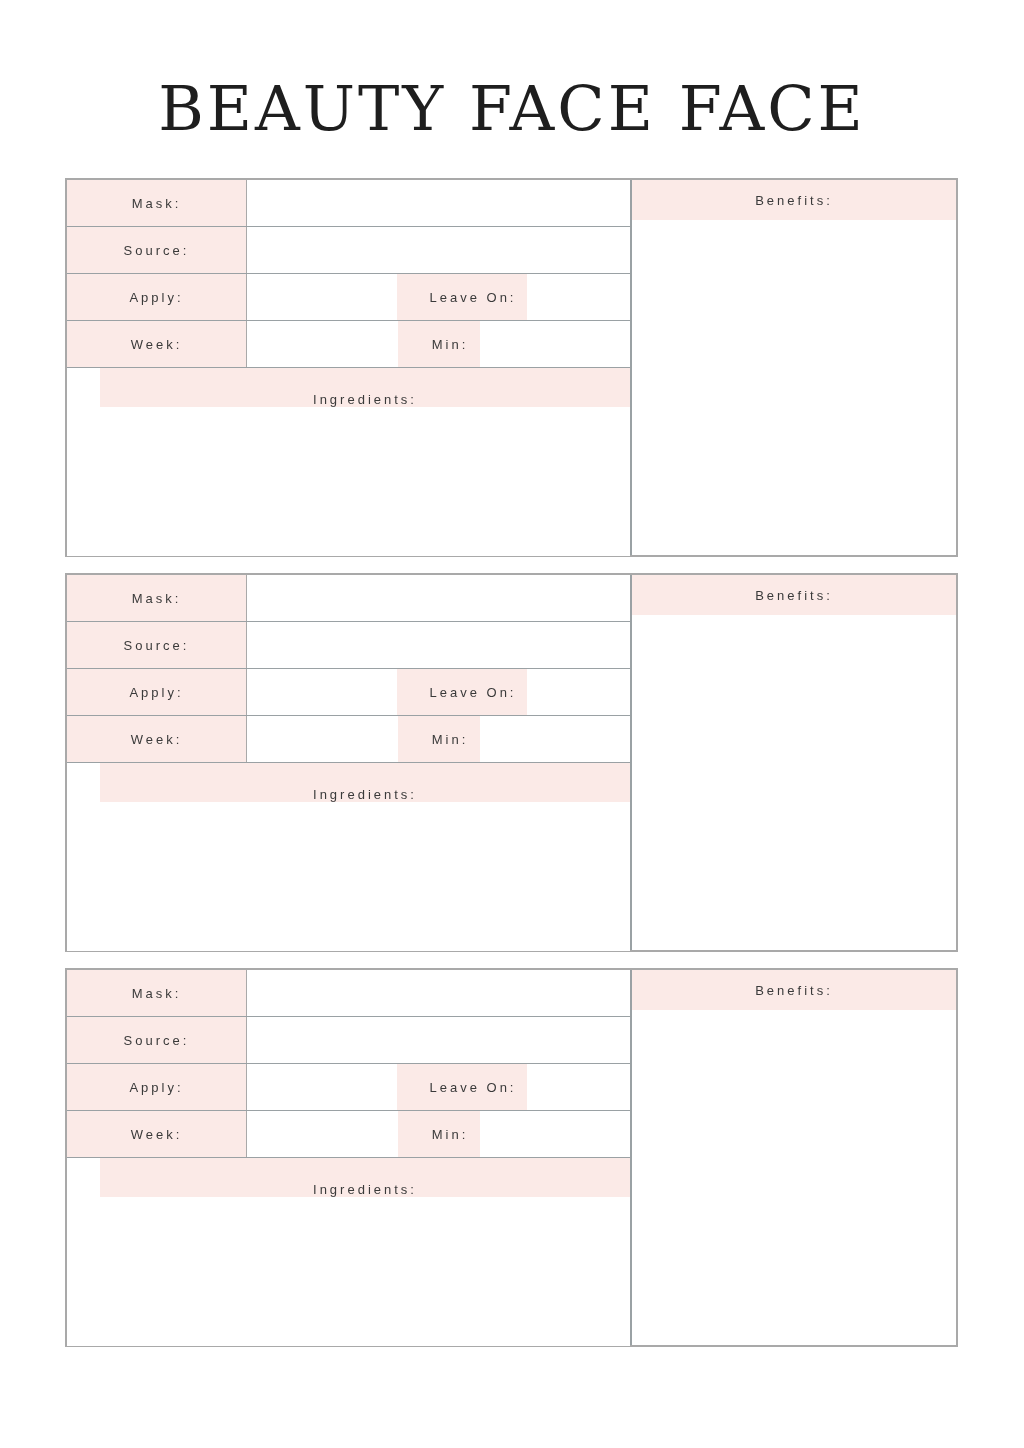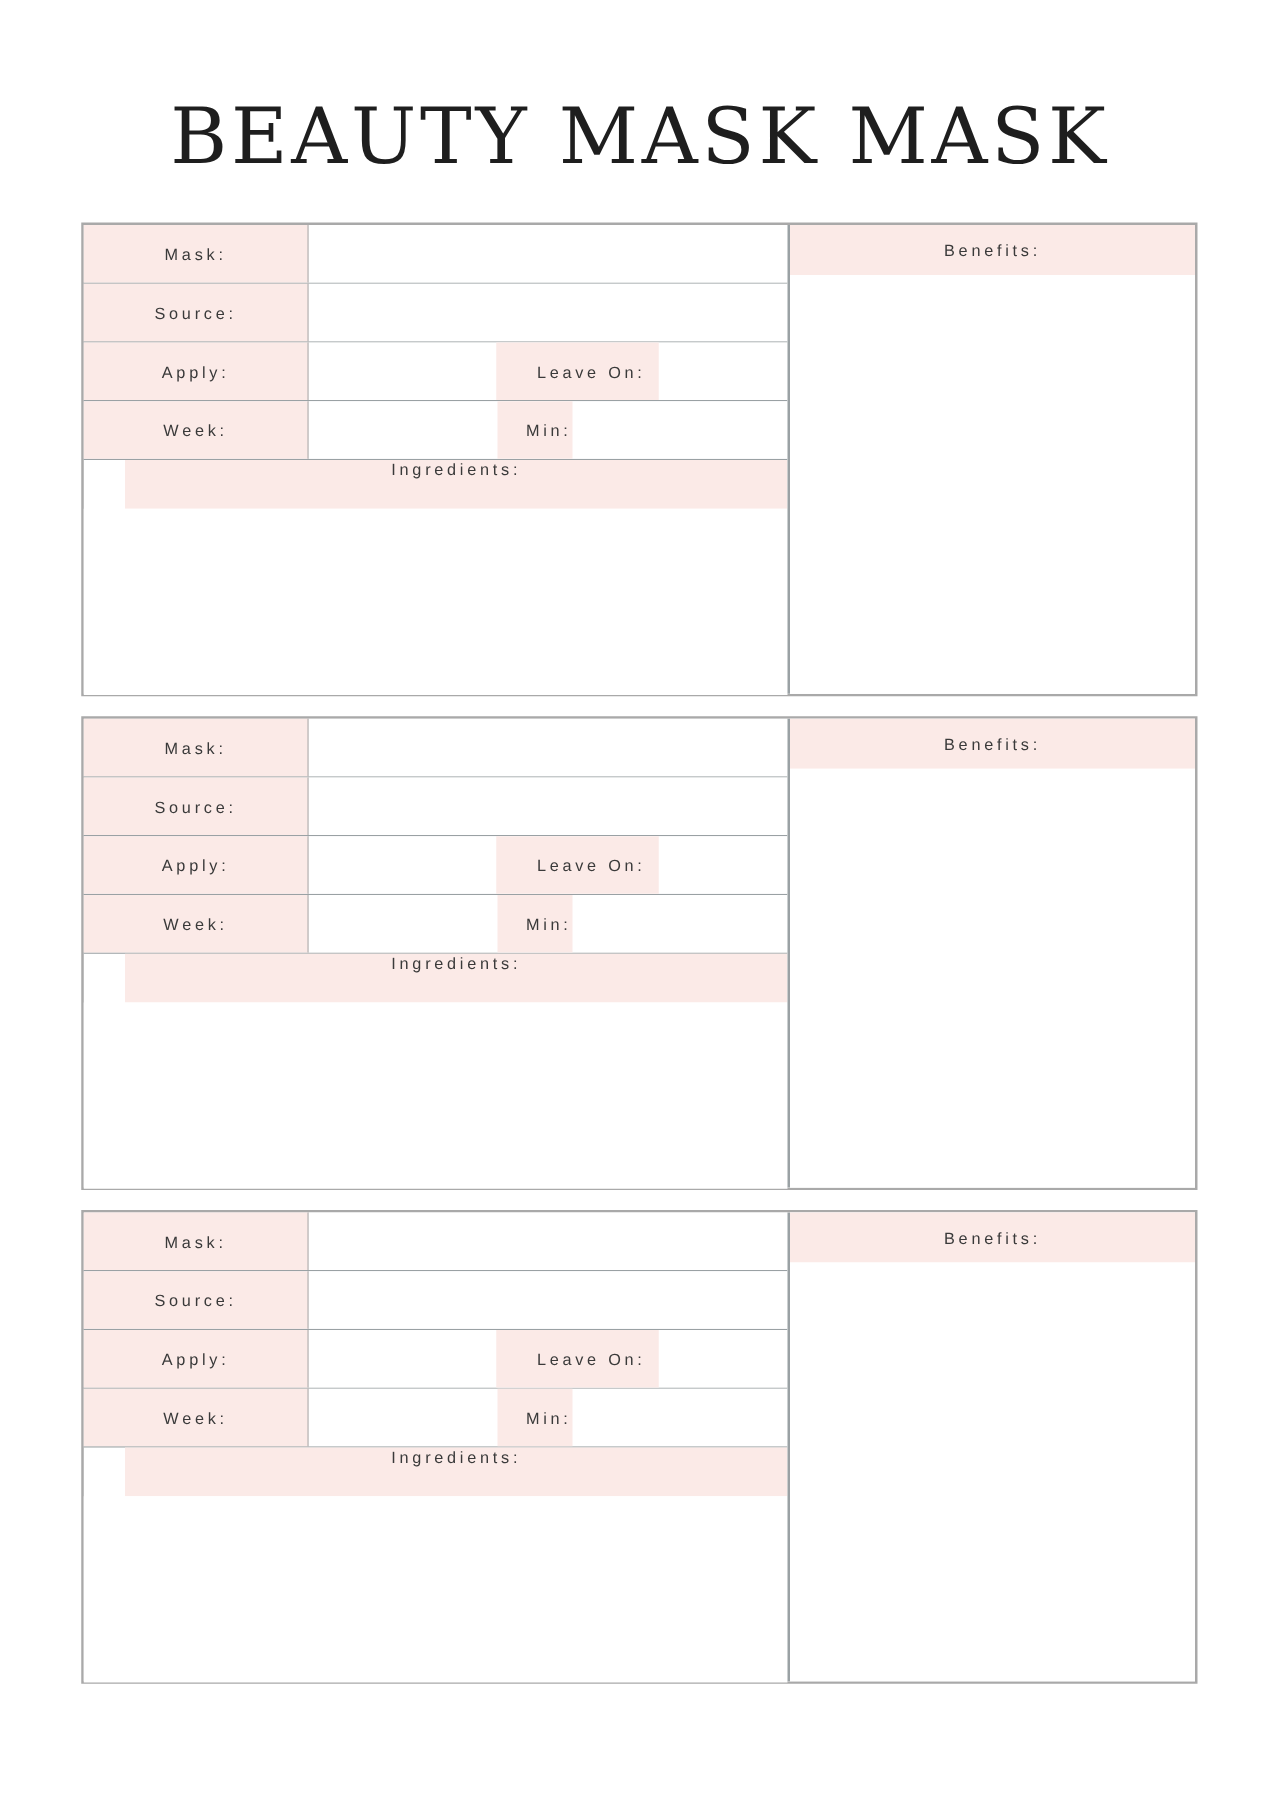--- a/index.html
+++ b/index.html
@@ -76,42 +76,42 @@
     position: relative;
     background: #ffffff;
   }
   .inline-tag {
     position: absolute;
     top: 0; bottom: 0;
     background: var(--accent-pink, #fbeae7);
     display: flex; align-items: center; justify-content: center; padding-left: 22px;
   }
   .tag-leave-on { left: 150px; width: 130px; }
-  .tag-min      { left: 151px; width: 60px; }
+  .tag-min      { left: 151px; width: 82px; }
 
   .ingredients-bar {
     height: 39px;
     background: var(--accent-pink, #fbeae7);
-    display: flex; align-items: flex-start; justify-content: center; margin-left: 33px;
+    display: flex; align-items: flex-end; justify-content: center; margin-left: 33px;
   }
   .notes-area {
     background: #ffffff;
   }
 
   .lbl {
     font-size: 13px;
     letter-spacing: 3px;
     color: var(--text-dark, #3a3a3a);
     white-space: nowrap;
   }
 </style>
 </head>
 <body>
 
-<h1 class="page-title">BEAUTY MASK MASK</h1>
+<h1 class="page-title">BEAUTY FACE FACE</h1>
 
 <div class="card card-1">
   <div class="left-table">
     <div class="row">
       <div class="label-cell">
         <span class="lbl">Mask:</span>
       </div>
       <div class="field"></div>
     </div>
     <div class="row">

